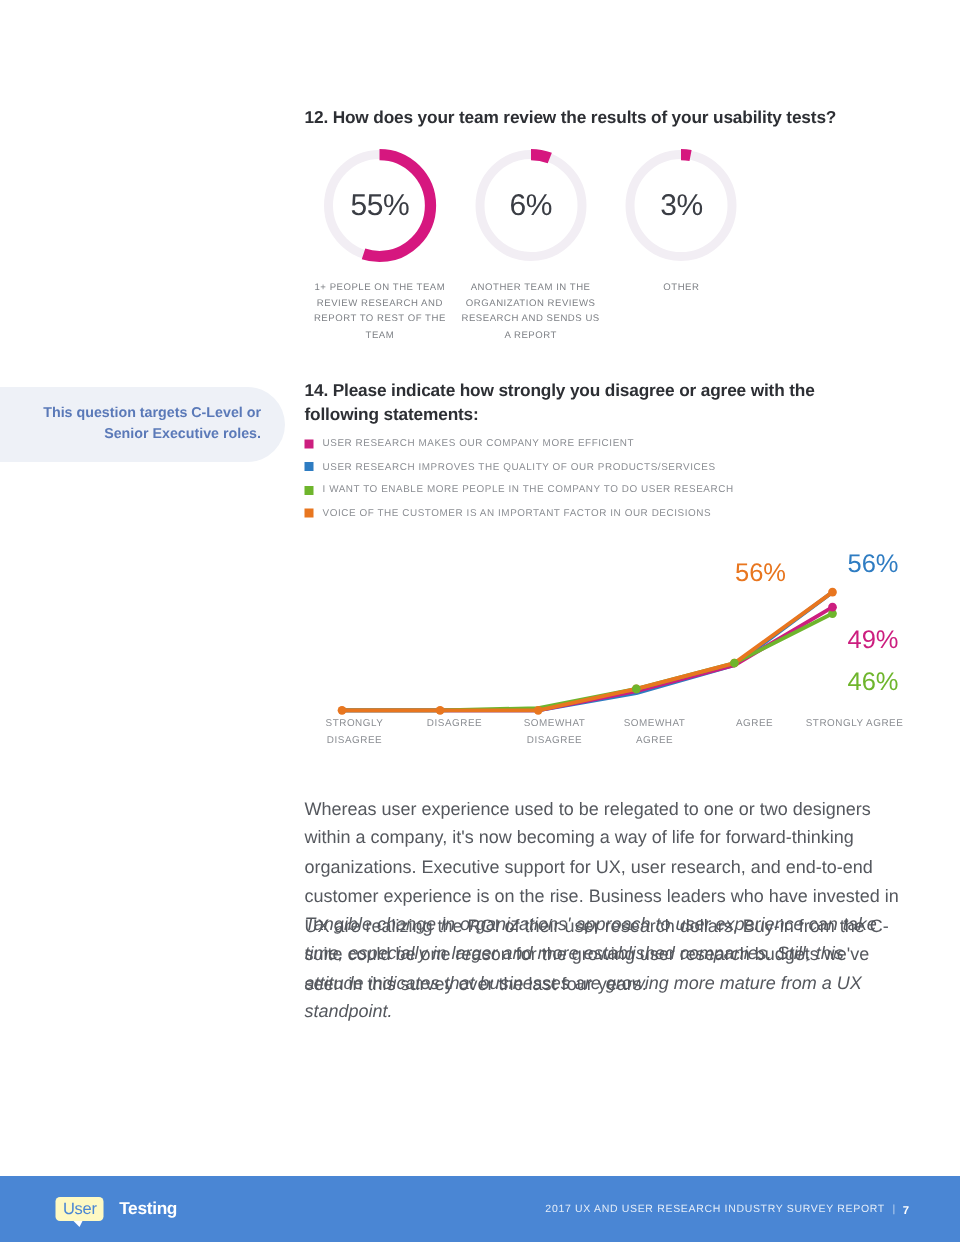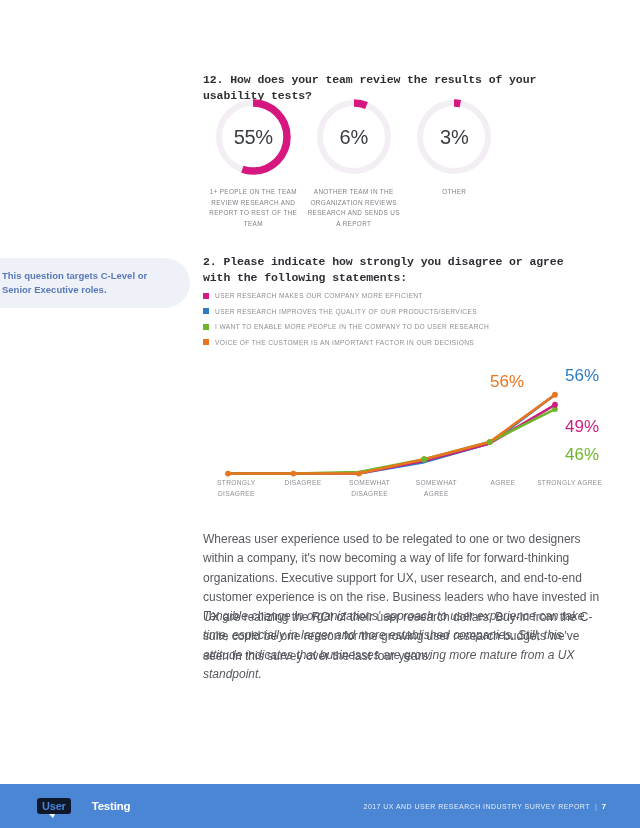--- a/index.html
+++ b/index.html
@@ -30,38 +30,37 @@
     justify-content: center;
     box-sizing: border-box;
     padding-left: 22px;
     padding-right: 16px;
   }
   .callout-text {
     color: #5a79b8;
     font-size: 9.5px;
     font-weight: bold;
     line-height: 1.5;
-    text-align: left;
+    text-align: right;
   }
 
   
   .content {
     position: absolute;
     left: 203px;
     top: 0;
     width: 400px;
   }
 
   .q-title {
     font-size: 11.5px;
     font-weight: bold;
     color: #2d2f34;
     line-height: 1.35;
     letter-spacing: -0.1px;
-    font-family: Liberation Mono, monospace;
   }
   #q12-title { position: absolute; top: 72px; left: 0; width: 400px; }
   #q13-title { position: absolute; top: 254px; left: 0; width: 370px; }
 
   
   .donuts {
     position: absolute;
     top: 96px;
     left: 0;
     width: 402px;
@@ -174,44 +173,44 @@
     display: flex;
     align-items: center;
   }
   .logo {
     position: absolute;
     left: 37px;
     display: flex;
     align-items: center;
   }
   .logo-badge {
-    background: #0f172a;
+    background: #fef9c3;
     color: #4a86d4;
     font-size: 11px;
-    font-weight: bold;
+    font-weight: normal;
     padding: 2px 5px 2.5px 5px;
     border-radius: 3px;
     position: relative;
     letter-spacing: -0.2px;
   }
   .logo-badge::after {
     content: "";
     position: absolute;
     left: 12px;
     bottom: -3.5px;
     width: 0; height: 0;
     border-left: 4px solid transparent;
     border-right: 2px solid transparent;
     border-top: 4px solid #ffffff;
   }
   .logo-word {
     color: #ffffff;
     font-size: 11.5px;
     font-weight: bold;
-    margin-left: 21px;
+    margin-left: 10px;
     letter-spacing: -0.2px;
   }
   .footer-right {
     position: absolute;
     right: 34px;
     display: flex;
     align-items: center;
     gap: 5px;
   }
   .footer-report {
@@ -276,21 +275,21 @@
           <circle cx="41" cy="41" r="34" fill="none" stroke="#f2eef4" stroke-width="6"></circle>
           <circle id="arc4" cx="41" cy="41" r="34" fill="none" stroke="#d6177f" stroke-width="7.5" stroke-linecap="butt" transform="rotate(-90 41 41)" stroke-dasharray="6.408849013323178 207.21945143078275"></circle>
         </svg>
         <div class="donut-value dl">3%</div>
       </div>
       <div class="donut-label">OTHER</div>
     </div>
 
   </div>
 
-  <div class="q-title" id="q13-title">2. Please indicate how strongly you disagree or agree with the following statements:</div>
+  <div class="q-title" id="q13-title">14. Please indicate how strongly you disagree or agree with the following statements:</div>
 
   <div class="legend">
     <div class="legend-row">
       <span class="legend-sw" id="sw0" style="background: rgb(204, 30, 127);"></span>
       <span class="legend-txt">USER RESEARCH MAKES OUR COMPANY MORE EFFICIENT</span>
     </div>
     <div class="legend-row">
       <span class="legend-sw" id="sw1" style="background: rgb(46, 124, 194);"></span>
       <span class="legend-txt">USER RESEARCH IMPROVES THE QUALITY OF OUR PRODUCTS/SERVICES</span>
     </div>

